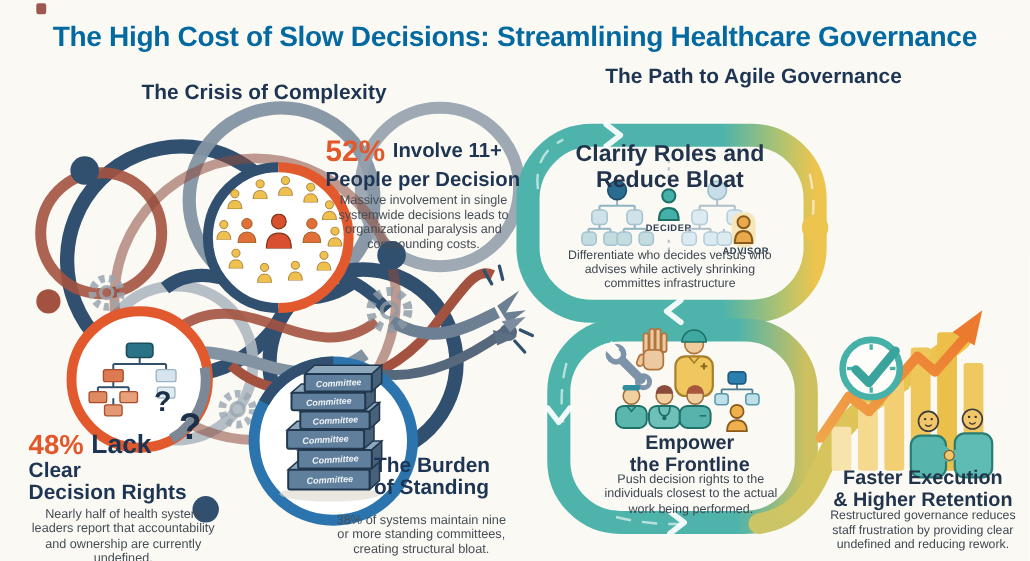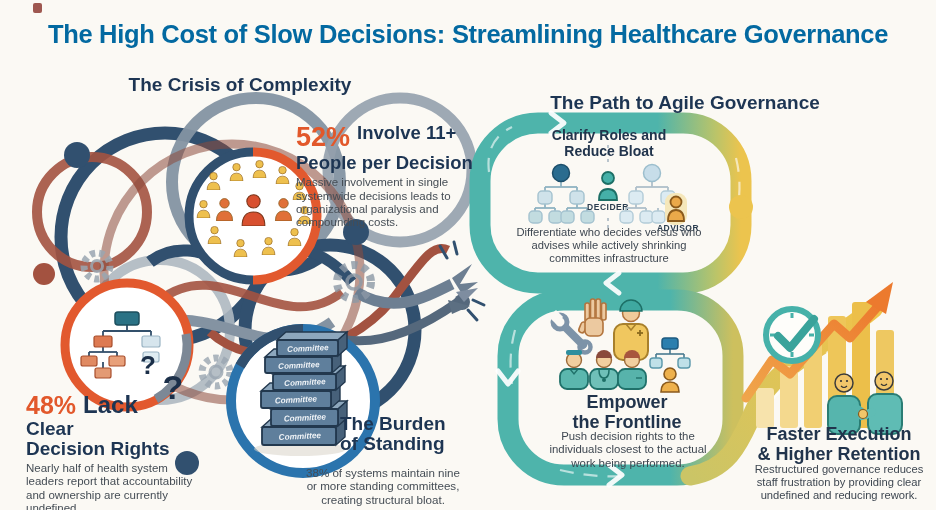--- a/index.html
+++ b/index.html
@@ -5,36 +5,36 @@
   html,body{margin:0;padding:0;}
   .stage{position:relative;width:936px;height:510px;background:#fbf9f4;overflow:hidden;
          font-family:"Liberation Sans",sans-serif;}
   .stage svg{position:absolute;left:0;top:0;z-index:1;}
   .t{position:absolute;z-index:3;}
   .title{left:0;top:20px;width:936px;text-align:center;font-size:25.5px;letter-spacing:-0.3px;color:#0369a1;}
   .title .b1{font-weight:800;}
   .title .b2{font-weight:600;margin-left:7px;}
   .col-hdr{font-size:19px;font-weight:800;color:#1d3553;text-align:center;}
   .hdr-left{left:60px;top:74px;width:360px;}
-  .hdr-right{left:500px;top:92px;width:370px;}
+  .hdr-right{left:500px;top:59px;width:370px;}
   .stat-block{color:#1d3553;}
   .stat52{left:296px;top:124px;width:178px;}
   .stat48{left:26px;top:393px;width:172px;}
-  .stat-line1{display:flex;align-items:flex-start;gap:7px;}
+  .stat-line1{display:flex;align-items:center;gap:7px;}
   .stat-val{color:#e2582b;font-weight:800;font-size:27px;line-height:1;}
   .stat48 .stat-val{font-size:25px;}
   .stat-head{font-weight:800;font-size:18.5px;line-height:1.02;}
   .stat48 .stat-head{font-size:24px;}
   .stat-head2{font-weight:800;font-size:18.5px;line-height:1.05;margin-top:2px;}
   .stat48 .stat-head2{font-size:19px;line-height:1.0;margin-top:1px;}
-  .stat-body{margin-top:4px;font-size:11.5px;line-height:1.16;color:#454d55;font-weight:500;}
+  .stat-body{margin-top:4px;font-size:11.5px;line-height:1.16;color:#454d55;font-weight:500;text-align:center;}
   .com-hdr{left:340px;top:414px;width:130px;font-size:19px;font-weight:800;line-height:1.03;color:#1d3553;}
   .com-body{left:303px;top:466px;width:160px;text-align:center;font-size:11.6px;line-height:1.15;color:#454d55;font-weight:500;}
   .card-hdr{font-weight:800;color:#21344c;text-align:center;line-height:1.12;}
-  .clarify-hdr{left:523px;top:128px;width:172px;font-size:14px;}
+  .clarify-hdr{left:523px;top:128px;width:172px;font-size:21px;}
   .clarify-body{left:513px;top:226px;width:192px;text-align:center;font-size:11.2px;line-height:1.17;color:#3e4751;font-weight:500;}
   .empower-hdr{left:538px;top:392px;width:178px;font-size:18px;}
   .empower-body{left:540px;top:430px;width:176px;text-align:center;font-size:11.4px;line-height:1.18;color:#3e4751;font-weight:500;}
   .outcome-hdr{left:748px;top:424px;width:182px;font-size:18px;text-align:center;}
   .outcome-body{left:745px;top:463px;width:188px;text-align:center;font-size:11.2px;line-height:1.18;color:#3e4751;font-weight:500;}
   .svgtxt{font-family:"Liberation Sans",sans-serif;}
 </style>
 </head>
 <body>
 

